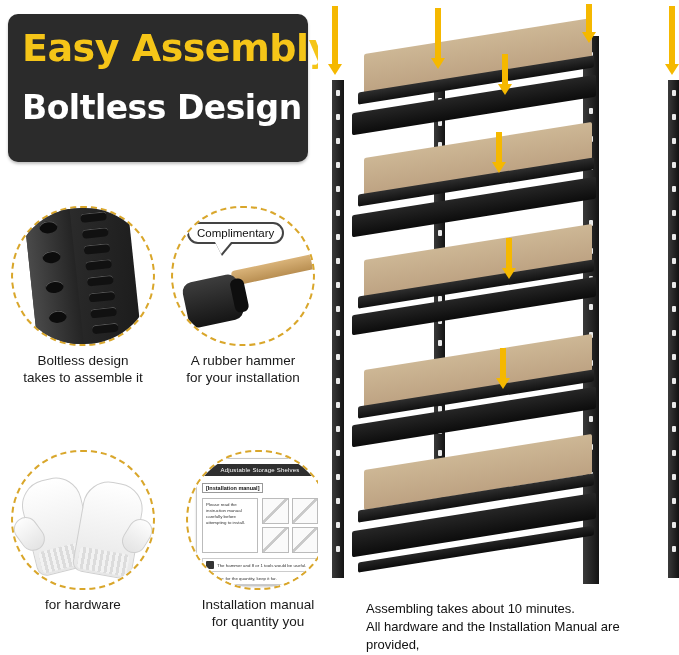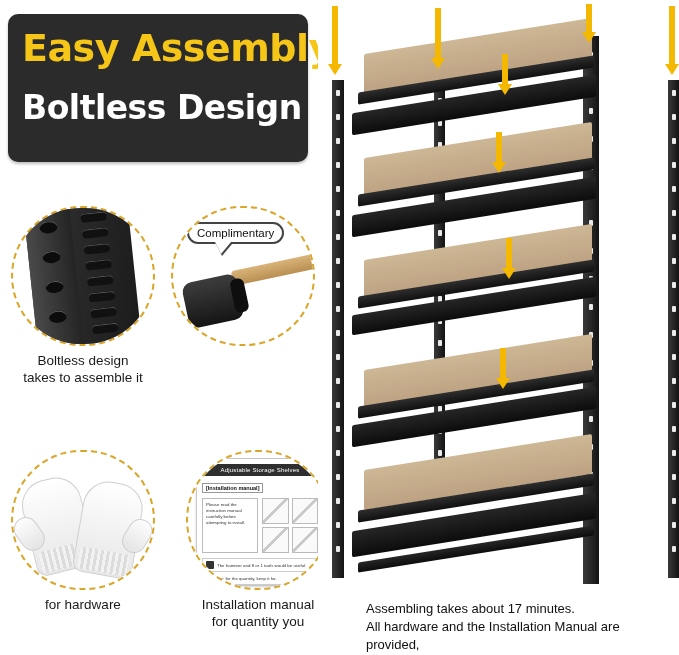--- a/index.html
+++ b/index.html
@@ -387,20 +387,22 @@
     </div>
   </div>
 
   <div class="feature" id="feature-hammer">
     <div class="thumb">
       <div class="hammer-handle"></div>
       <div class="hammer-head"></div>
       <div class="bubble">Complimentary</div>
     </div>
     <div class="caption">
+      <div>A rubber hammer</div>
+      <div>for your installation</div>
     </div>
   </div>
 
   <div class="feature" id="feature-gloves">
     <div class="thumb">
       <div class="glove" id="glove-left">
         <div class="thumbpart"></div>
         <div class="cuff"></div>
       </div>
       <div class="glove" id="glove-right">
@@ -585,18 +587,18 @@
       <div class="stem" style="height:30px;"></div>
         <div class="head" style="top:30px;"></div>
     </div>
     <div class="arrow" style="left:178px; top:348px; height:42px;">
       <div class="stem" style="height:30px;"></div>
         <div class="head" style="top:30px;"></div>
     </div>
   </div>
 
   <div class="bottom-text">
-    <div>Assembling takes about 17 minutes.</div>
+    <div>Assembling takes about 10 minutes.</div>
     <div>All hardware and the Installation Manual are provided,</div>
     <div>including the rubber hammer and Install gloves.</div>
   </div>
 
 </div>
 
 </body></html>

